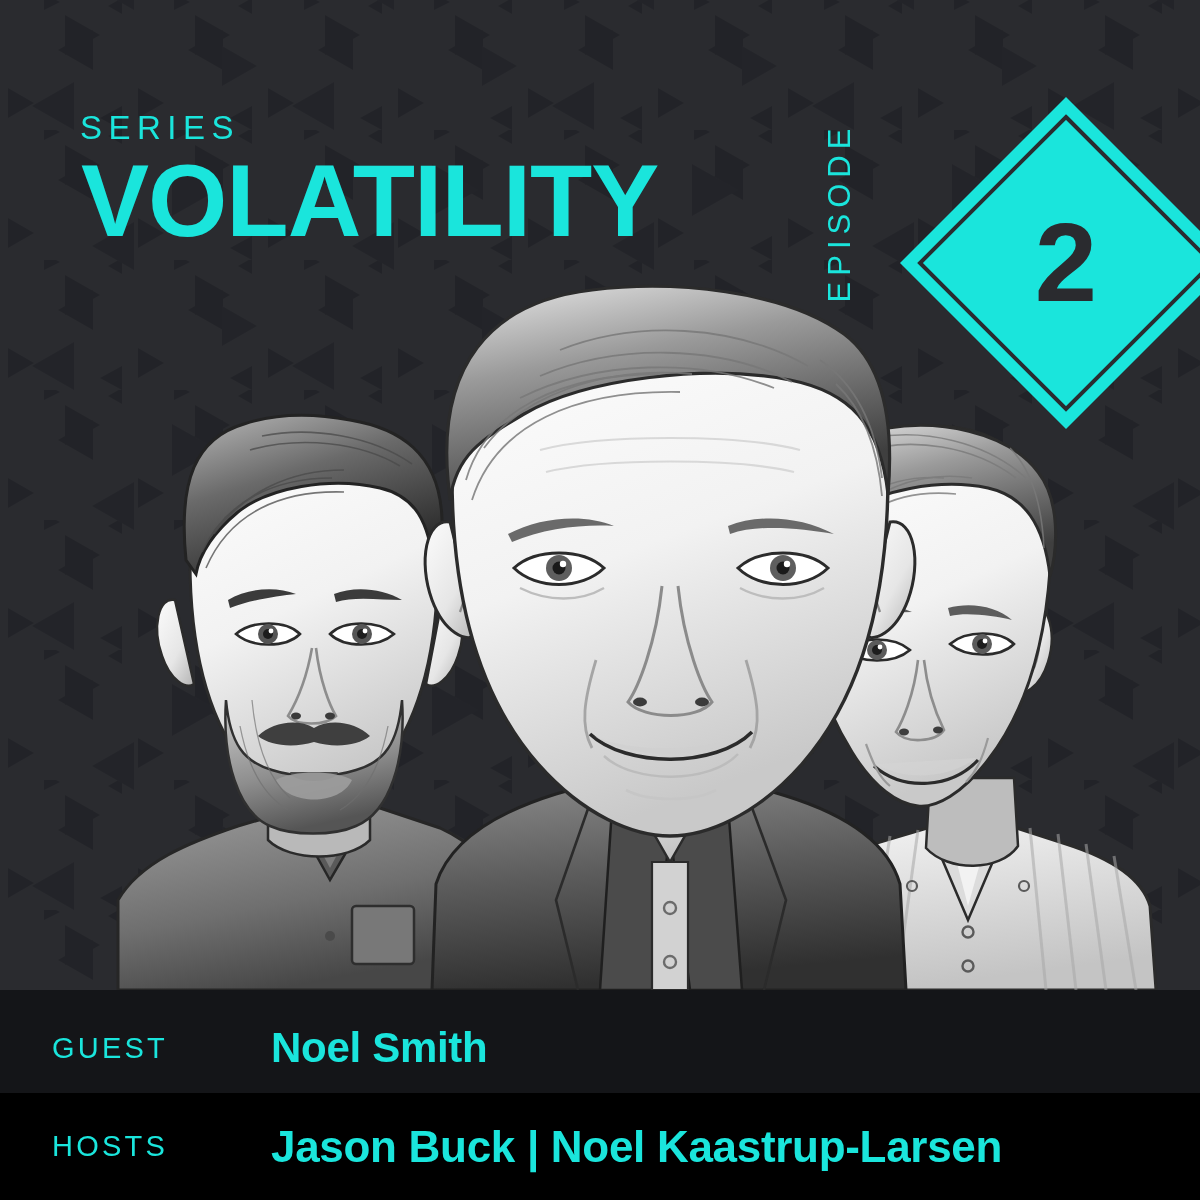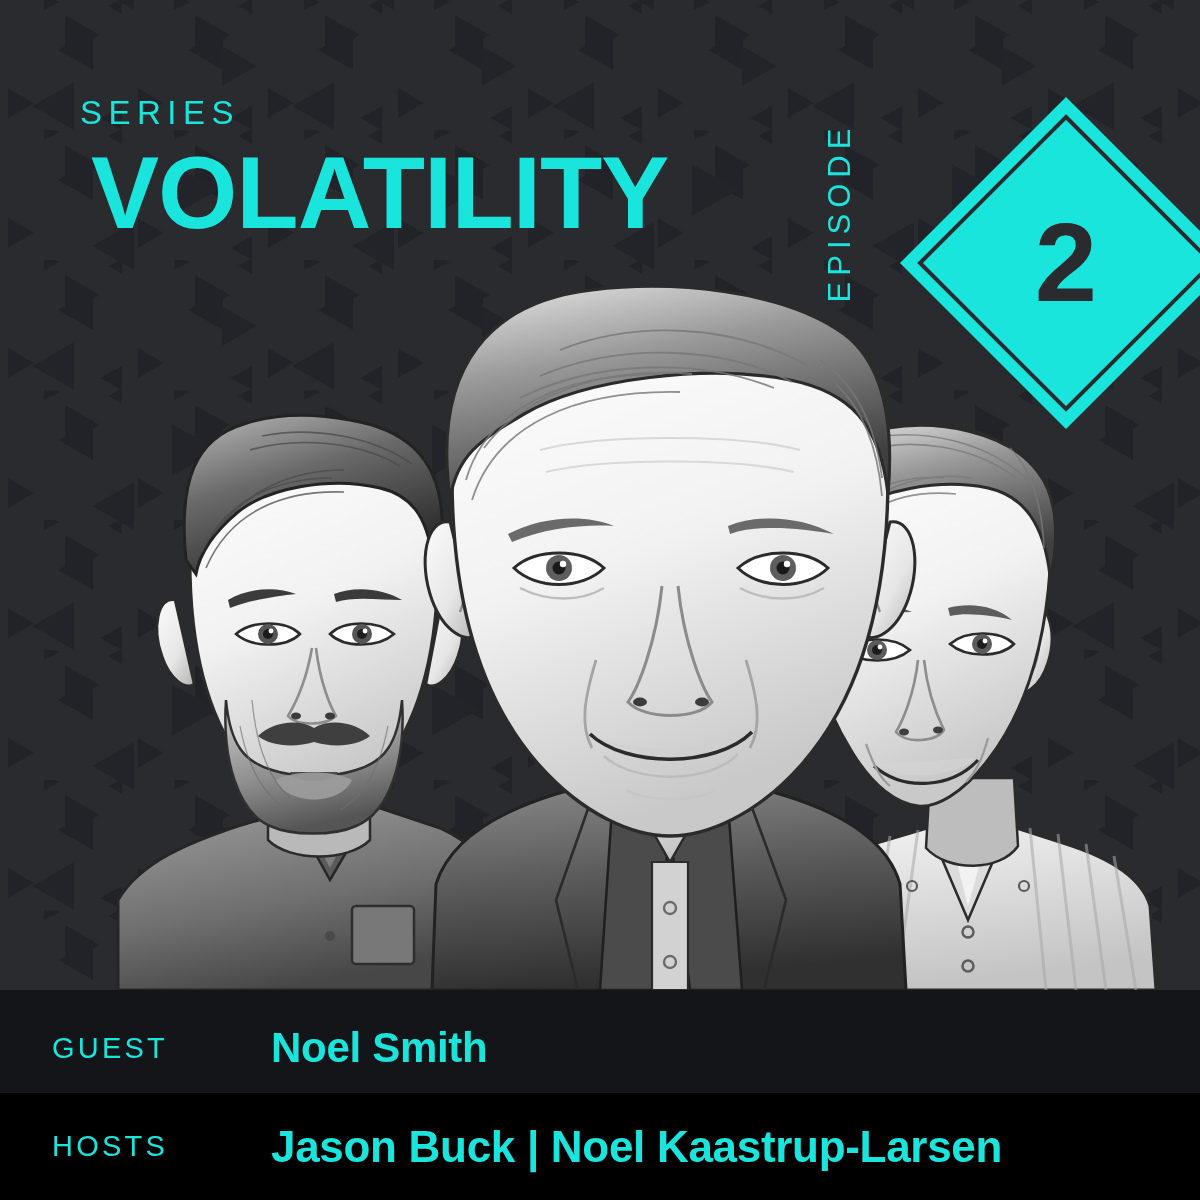--- a/index.html
+++ b/index.html
@@ -41,29 +41,29 @@
     left: 78px;
     top: 96px;
     z-index: 6;
   }
   .series-label {
     color: #1ae5dc;
     font-size: 33px;
     font-weight: 300;
     letter-spacing: 6.5px;
     line-height: 1;
-    margin: 0 0 6px 2px;
+    margin: 15px 0 6px 2px;
   }
   .series-title {
     color: #1ae5dc;
     font-size: 102px;
     font-weight: 700;
     letter-spacing: -1px;
     line-height: 1;
-    margin: 13px;
+    margin: 3px;
     white-space: nowrap;
   }
 
   
   .episode-wrap {
     position: absolute;
     left: 780px;
     top: 60px;
     width: 400px;
     height: 300px;

